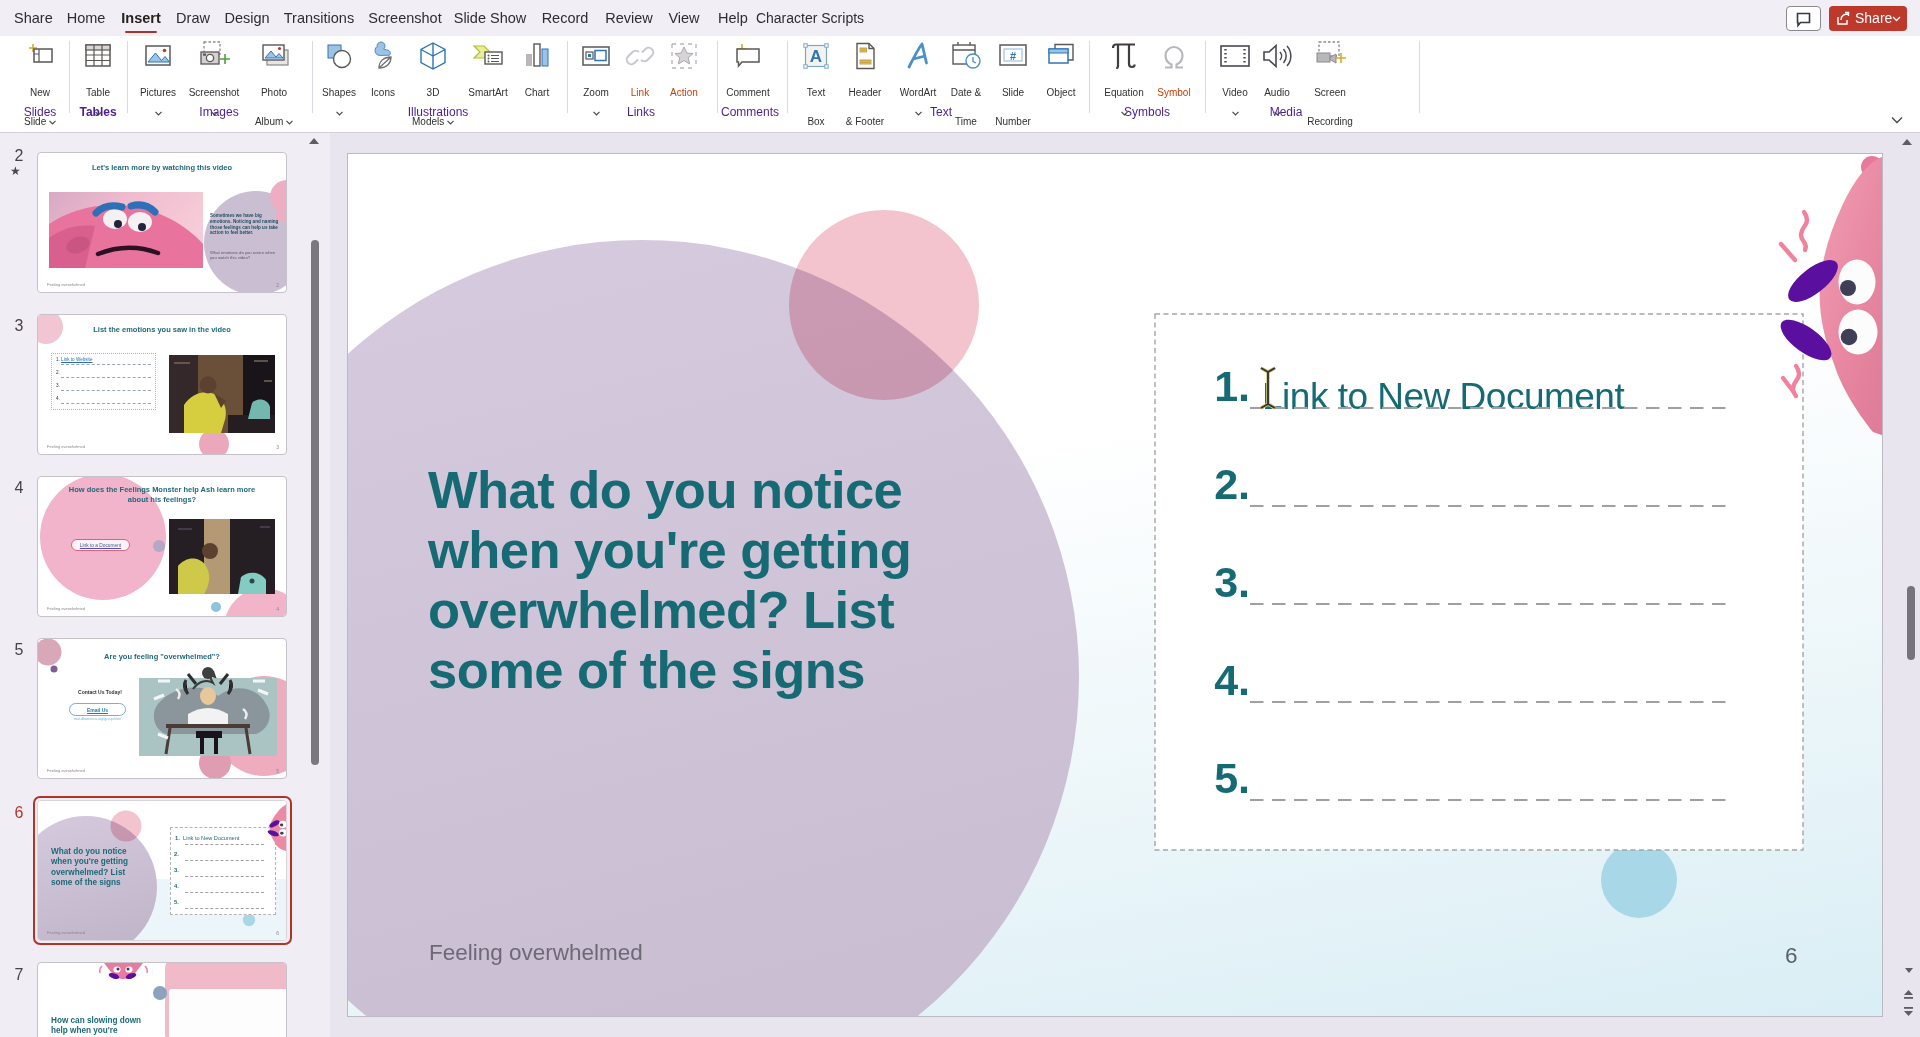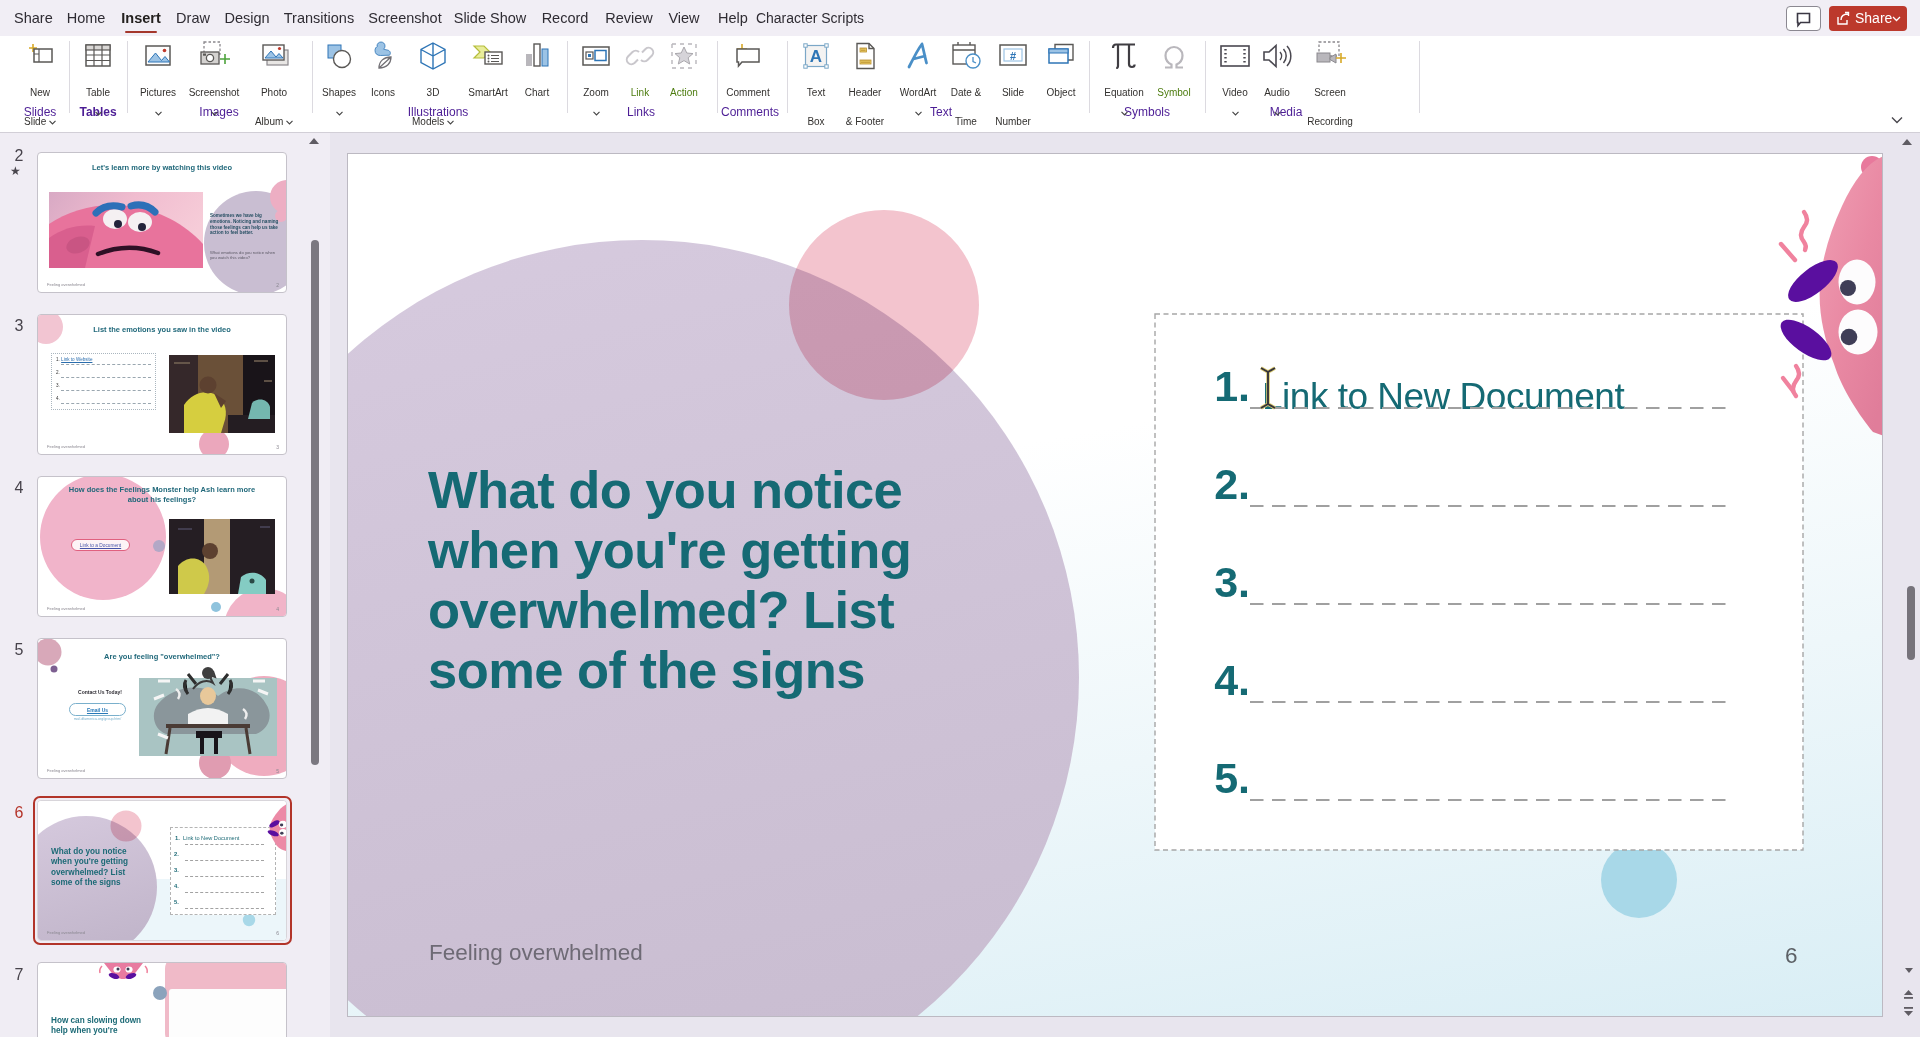--- a/index.html
+++ b/index.html
@@ -11,21 +11,21 @@
   .tab { position:absolute; top:0; height:36px; line-height:36px; font-size:14.5px; color:#2f2c33; text-align:center; white-space:nowrap; }
   .tab.active { font-weight:bold; color:#24211f; }
   .tab.active::after { content:""; position:absolute; left:9px; right:9px; bottom:3px; height:2.5px; background:#a4372c; border-radius:1px; }
   
   #ribbon { left:0; top:36px; width:1920px; height:97px; background:#ffffff; border-bottom:1px solid #d2cfd7; }
   .rsep { position:absolute; top:5px; width:1px; height:72px; background:#dcdae0; }
   .rgl { position:absolute; top:68px; height:16px; line-height:16px; font-size:12px; color:#4c1d95; text-align:center; }
   .rbtn { position:absolute; top:4px; text-align:center; }
   .ricon { height:32px; display:flex; align-items:center; justify-content:center; }
   .rlab { font-size:10px; line-height:14.5px; color:#33312f; margin-top:14px; }
-  .rlab.gray { color:#4d7c0f; }
+  .rlab.gray { color:#c2410c; }
   .chev { display:inline-block; width:7px; height:5px; }
   .chevrow { height:10px; margin-top:1px; }
   
   #sidebar { left:0; top:133px; width:330px; height:904px; background:#f0edf4; }
   .snum { position:absolute; left:9px; width:20px; font-size:16px; color:#47434b; text-align:center; }
   .thumb { position:absolute; left:37px; width:250px; height:141px; background:#fff; border:1px solid #c5c2ca; border-radius:4px; overflow:hidden; }
   .ttitle { position:absolute; width:100%; text-align:center; font-weight:bold; color:#20687a; }
   .tfoot { position:absolute; left:9px; bottom:5px; font-size:4px; color:#8a8790; }
   .tpage { position:absolute; right:7px; bottom:4px; font-size:5px; color:#8a8790; }
   

